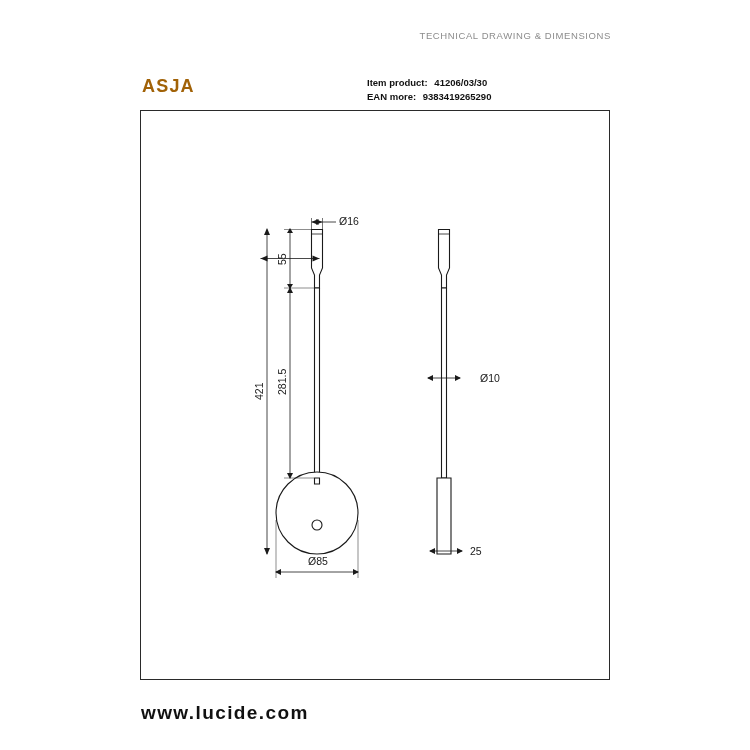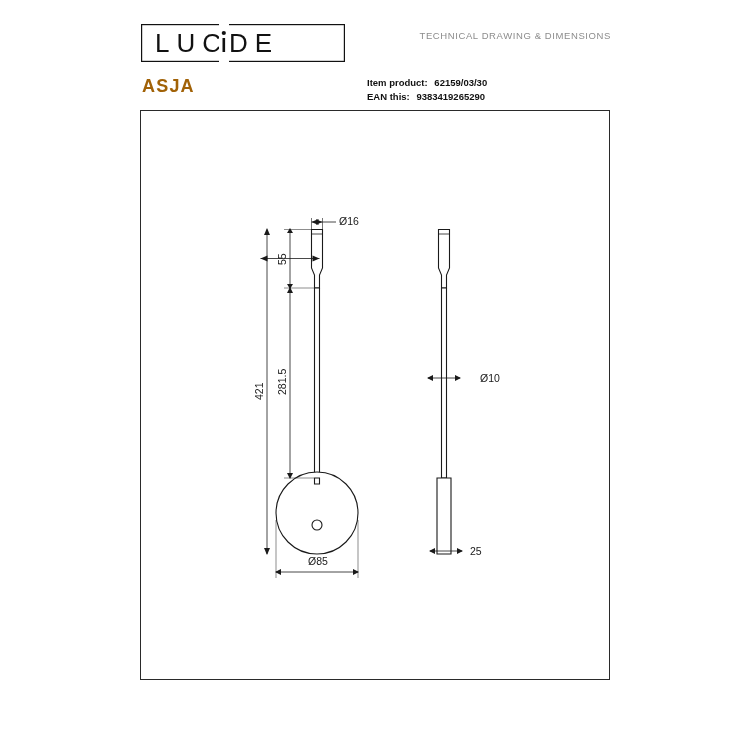--- a/index.html
+++ b/index.html
@@ -103,45 +103,32 @@
     width: 556px;
     height: 570px;
   }
   .drawing svg { display: block; }
 </style>
 </head>
 <body>
 
 <div class="page">
 
-  <div class="logo">
-    <svg width="204" height="38" viewBox="0 0 204 38" xmlns="http://www.w3.org/2000/svg">
-      <rect x="0.5" y="0.5" width="203" height="37" fill="#ffffff" stroke="#111111" stroke-width="1.4"></rect>
-      <g fill="#111111" font-family="Liberation Sans, sans-serif" font-size="26" letter-spacing="7">
-        <text x="14" y="28" font-weight="400">LUC</text>
-        <text x="88" y="28" font-weight="400">DE</text>
-      </g>
-
-      <rect x="78" y="0" width="10" height="38" fill="#ffffff"></rect>
-      <rect x="81.5" y="14" width="2.6" height="14" fill="#111111"></rect>
-      <circle cx="82.8" cy="9" r="2.1" fill="#111111"></circle>
-    </svg>
-  </div>
 
   <div class="header-tag">TECHNICAL DRAWING &amp; DIMENSIONS</div>
 
   <div class="product-name">ASJA</div>
 
   <div class="meta">
     <div class="meta-row">
       <span class="label" style="margin-right: 4px;">Item product:</span>
-      <span class="value">62159/03/30</span>
+      <span class="value">41206/03/30</span>
     </div>
     <div class="meta-row">
-      <span class="label" style="margin-right: 4px;">EAN this:</span>
+      <span class="label" style="margin-right: 4px;">EAN more:</span>
       <span class="value">9383419265290</span>
     </div>
   </div>
 
   <div class="frame"></div>
 
   <div class="drawing">
     <svg width="470" height="570" viewBox="0 0 470 570" xmlns="http://www.w3.org/2000/svg">
       <defs>
         <marker id="ar" markerWidth="8" markerHeight="8" refX="7" refY="3" orient="auto" markerUnits="userSpaceOnUse">
@@ -236,14 +223,15 @@
         <text x="340" y="272">Ø10</text>
         <text x="330" y="445">25</text>
         <text x="168" y="455">Ø85</text>
         <text transform="translate(146,155) rotate(-90)">55</text>
         <text transform="translate(146,285) rotate(-90)">281.5</text>
         <text transform="translate(123,290) rotate(-90)">421</text>
       </g>
     </svg>
   </div>
 
+  <div class="footer-url">www.lucide.com</div>
 
 </div>
 
 </body></html>

